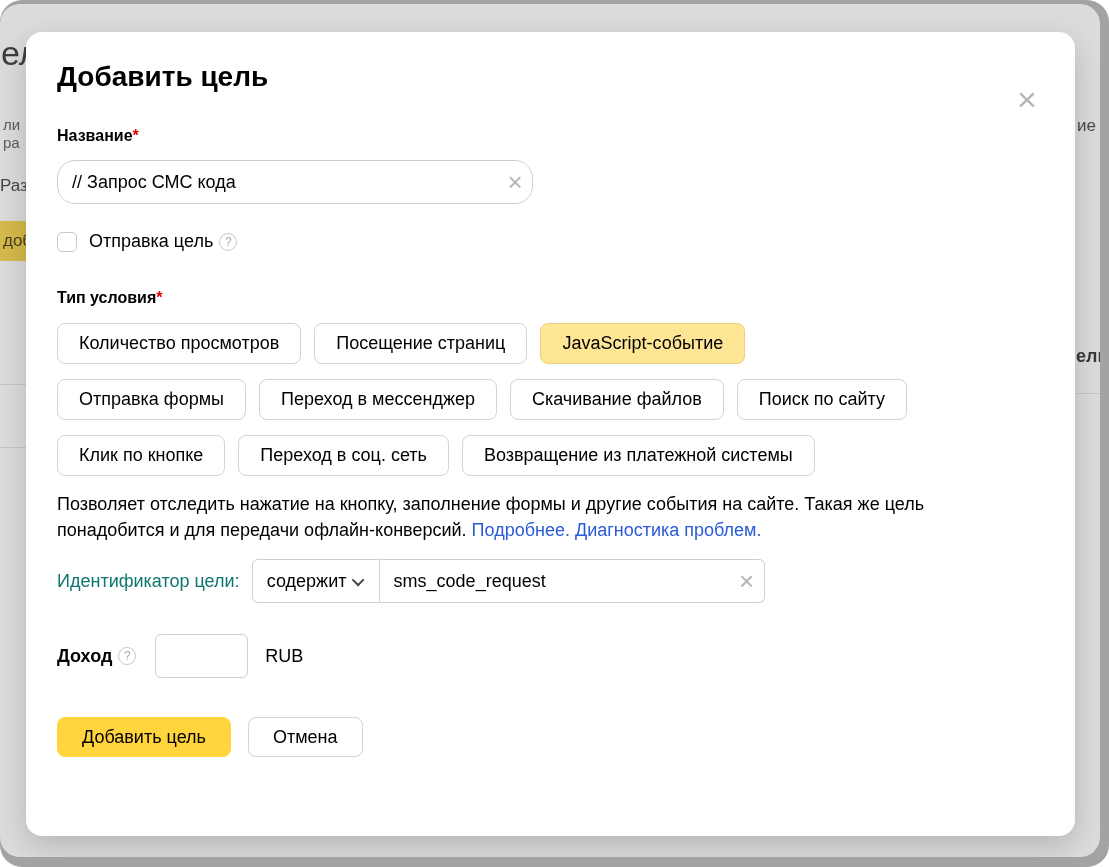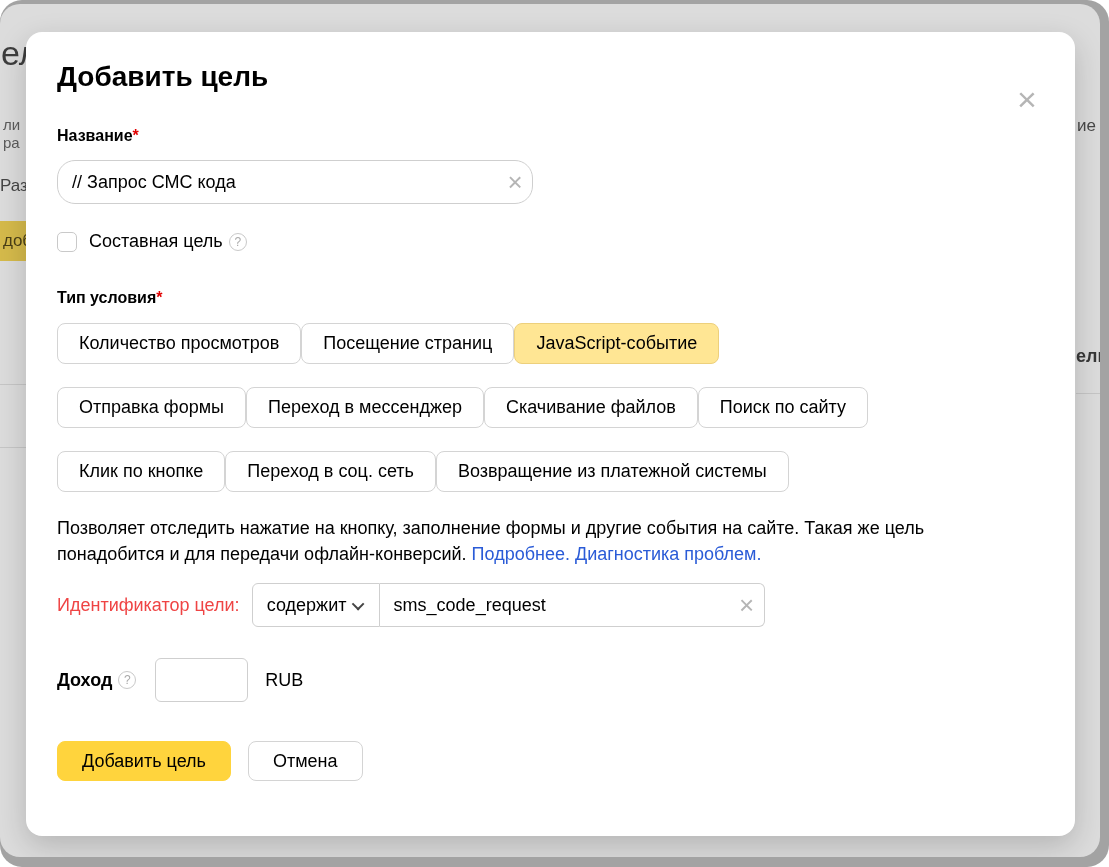--- a/index.html
+++ b/index.html
@@ -48,30 +48,30 @@
   .name-field { width:476px; margin-top:15px; }
 
   .checkbox-row { display:flex; align-items:center; margin-top:27px; }
   .checkbox { width:20px; height:20px; border:1px solid #c9c9c9; border-radius:5px; background:#fff; cursor:pointer; }
   .checkbox-label { font-size:18px; color:#000; margin-left:12px; }
   .help-circle { width:18px; height:18px; border:1px solid #c9c9c9; border-radius:50%;
                  font-size:12px; line-height:17px; text-align:center; color:#a9a9a9; margin-left:6px; cursor:pointer; }
 
   .mt-type-label { margin-top:37px; }
   .chips { margin-top:16px; }
-  .chip-row { display:flex; margin-bottom:23px; }
+  .chip-row { display:flex; gap:13px; margin-bottom:15px; }
   .chip { height:41px; padding:0 21px; font-size:18px; font-family:"Liberation Sans",sans-serif;
           color:#000; background:#fff; border:1px solid #d4d4d4; border-radius:8px; cursor:pointer; }
   .chip.selected { background:var(--selected-chip-bg,#ffe694); border-color:var(--selected-chip-border,#edd07c); }
 
   .description { margin-top:12px; width:976px; font-size:18px; line-height:26px; color:#000; }
   .description a { color:var(--link,#2a5bd7); text-decoration:none; cursor:pointer; }
 
   .ident-row { display:flex; align-items:center; margin-top:16px; }
-  .ident-label { font-size:18px; color:#ef4444; margin-right:12px; }
+  .ident-label { font-size:18px; color:#0f766e; margin-right:12px; }
   .op-select { display:flex; align-items:center; justify-content:center; gap:9px; width:128px; height:44px;
                border:1px solid #cfcfcf; border-radius:6px 0 0 6px; background:#fff; cursor:pointer; font-size:18px; }
   .chev { width:9px; height:9px; border-left:2px solid #444; border-bottom:2px solid #444;
           transform:rotate(-45deg) translateY(-2px); }
   .ident-field { width:385px; border-radius:0 6px 6px 0; border-left:none; }
 
   .revenue-row { display:flex; align-items:center; margin-top:31px; }
   .revenue-label { font-size:18px; font-weight:bold; color:#000; }
   .revenue-input { width:93px; height:44px; border:1px solid #cfcfcf; border-radius:6px; margin-left:19px;
                    font-size:18px; padding:0 12px; outline:none; font-family:"Liberation Sans",sans-serif; }
@@ -106,21 +106,21 @@
       <div class="modal-title">Добавить цель</div>
 
       <div class="field-label mt-name-label"><span>Название</span><span class="req">*</span></div>
       <div class="text-field name-field">
         <input type="text" value="// Запрос СМС кода" style="">
         <span class="clear-x">×</span>
       </div>
 
       <div class="checkbox-row">
         <div class="checkbox"></div>
-        <div class="checkbox-label">Составная цель</div>
+        <div class="checkbox-label">Отправка цель</div>
         <div class="help-circle">?</div>
       </div>
 
       <div class="field-label mt-type-label"><span>Тип условия</span><span class="req">*</span></div>
 
       <div class="chips">
         <div class="chip-row">
             <button class="chip">Количество просмотров</button>
             <button class="chip">Посещение страниц</button>
             <button class="chip selected">JavaScript-событие</button>

